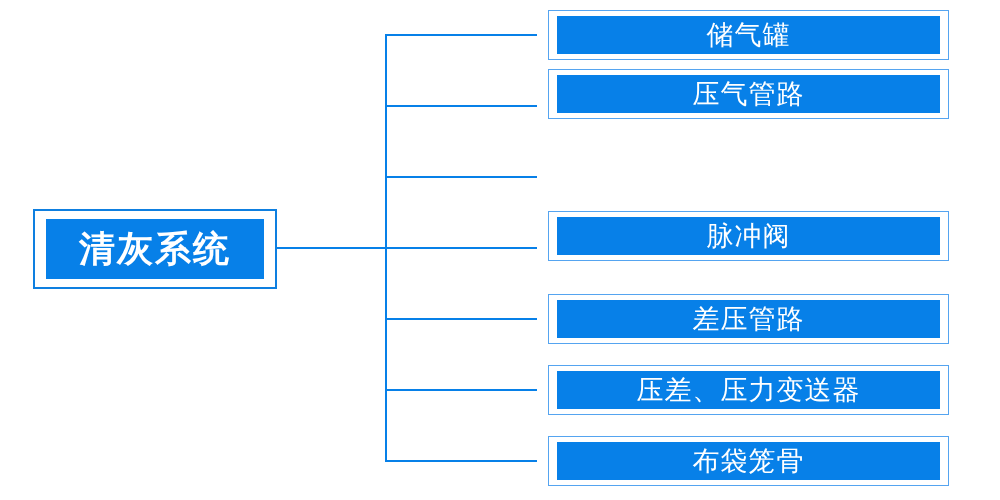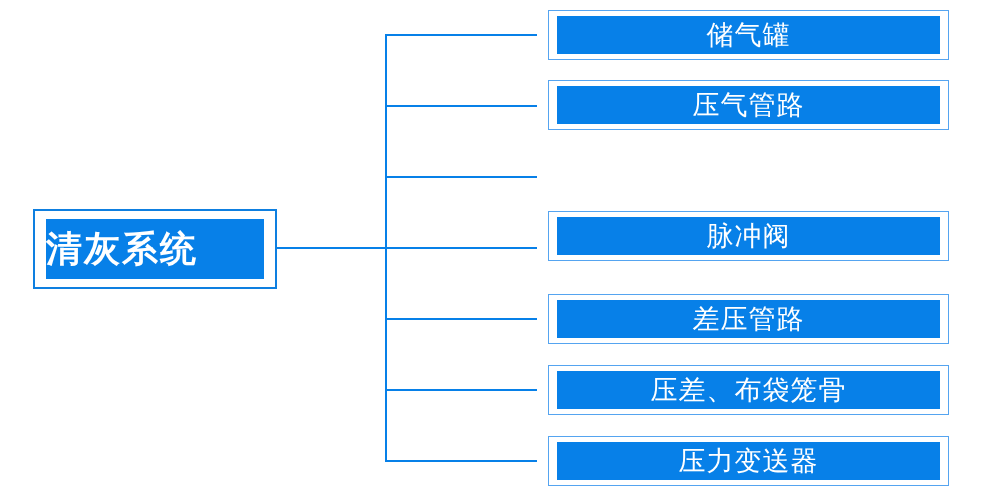--- a/index.html
+++ b/index.html
@@ -37,21 +37,21 @@
     position: absolute;
     left: 33px; top: 209px;
     width: 244px; height: 80px;
     border: 2px solid var(--root-border);
     background: var(--bg);
     padding: 8px 11px;
   }
   .root-node .node-fill {
     width: 100%; height: 100%;
     background: var(--fill);
-    display: flex; align-items: center; justify-content: flex-start;
+    display: flex; align-items: center; justify-content: center;
   }
   .root-node .node-label {
     color: var(--text);
     font-size: 36px;
     font-weight: 700;
     letter-spacing: 2px;
     white-space: nowrap;
   }
   
   .child-node {
@@ -94,39 +94,39 @@
     <div class="node-fill">
       <span class="node-label">清灰系统</span>
     </div>
   </div>
 
   <div class="child-node" style="top:10px;">
     <div class="node-fill">
       <span class="node-label">储气罐</span>
     </div>
   </div>
-  <div class="child-node" style="top:80px;">
+  <div class="child-node" style="top:69px;">
     <div class="node-fill">
       <span class="node-label">压气管路</span>
     </div>
   </div>
   <div class="child-node" style="top:211px;">
     <div class="node-fill">
       <span class="node-label">脉冲阀</span>
     </div>
   </div>
   <div class="child-node" style="top:294px;">
     <div class="node-fill">
       <span class="node-label">差压管路</span>
     </div>
   </div>
   <div class="child-node" style="top:365px;">
     <div class="node-fill">
-      <span class="node-label">压差、布袋笼骨</span>
+      <span class="node-label">压差、压力变送器</span>
     </div>
   </div>
   <div class="child-node" style="top:436px;">
     <div class="node-fill">
-      <span class="node-label">压力变送器</span>
+      <span class="node-label">布袋笼骨</span>
     </div>
   </div>
 
 </div>
 
 </body></html>

